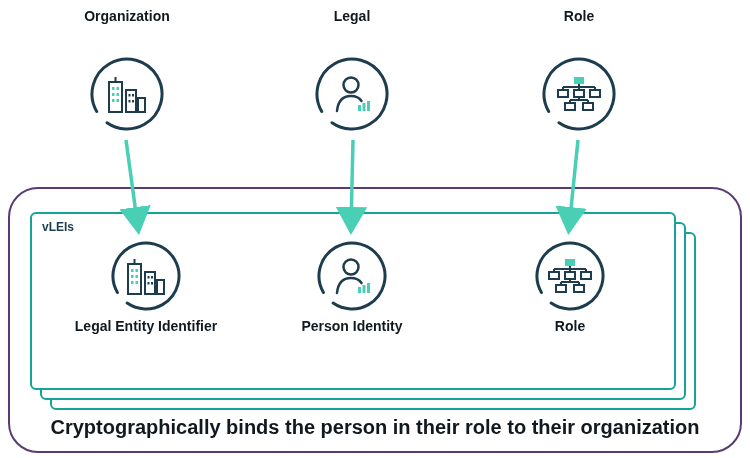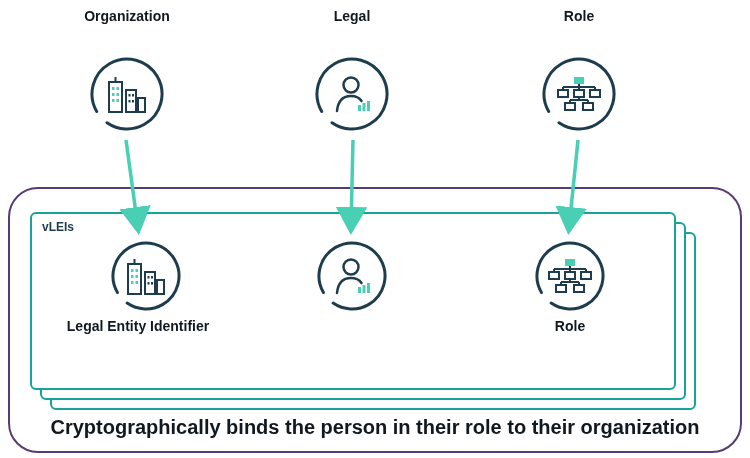--- a/index.html
+++ b/index.html
@@ -196,21 +196,22 @@
         <rect x="1" y="13" width="10" height="7" fill="#fff" stroke="var(--dark)" stroke-width="2"></rect>
         <rect x="17" y="13" width="10" height="7" fill="#fff" stroke="var(--dark)" stroke-width="2"></rect>
         <rect x="33" y="13" width="10" height="7" fill="#fff" stroke="var(--dark)" stroke-width="2"></rect>
         <path d="M22,20 V23 M13,23 H31 M13,23 V26 M31,23 V26" fill="none" stroke="var(--dark)" stroke-width="2"></path>
         <rect x="8" y="26" width="10" height="7" fill="#fff" stroke="var(--dark)" stroke-width="2"></rect>
         <rect x="26" y="26" width="10" height="7" fill="#fff" stroke="var(--dark)" stroke-width="2"></rect>
       </g>
     </svg>
   </div>
 
-  <div class="item-label" style="left:138px">Legal Entity Identifier</div>
+  <div class="item-label" style="left:146px">Legal Entity Identifier</div>
+  <div class="item-label" style="left:352px">Person Identity</div>
   <div class="item-label" style="left:570px">Role</div>
 
   <div class="caption">Cryptographically binds the person in their role to their organization</div>
 
   <svg class="arrows" width="750" height="458" viewBox="0 0 750 458">
     <defs>
       <marker id="ah" markerWidth="9" markerHeight="9" refX="6" refY="4.5" orient="auto">
         <path d="M0,0 L8,4.5 L0,9 Z" fill="var(--accent, #49cfb4)"></path>
       </marker>
     </defs>

